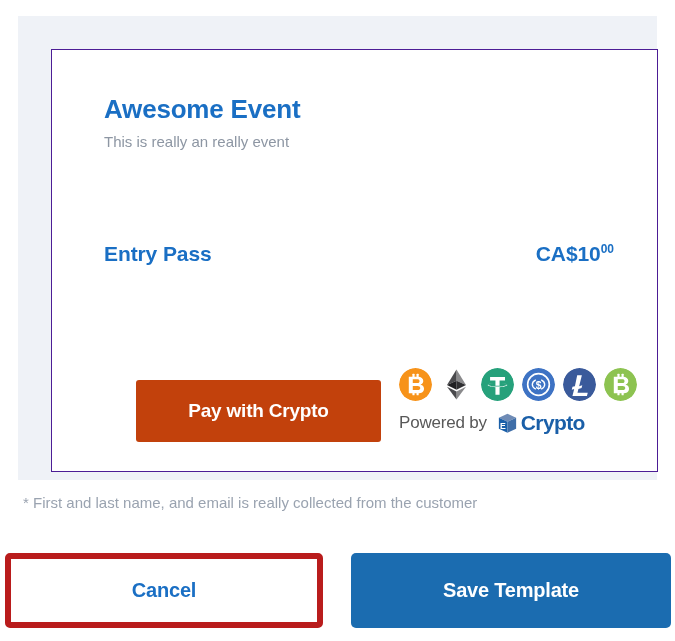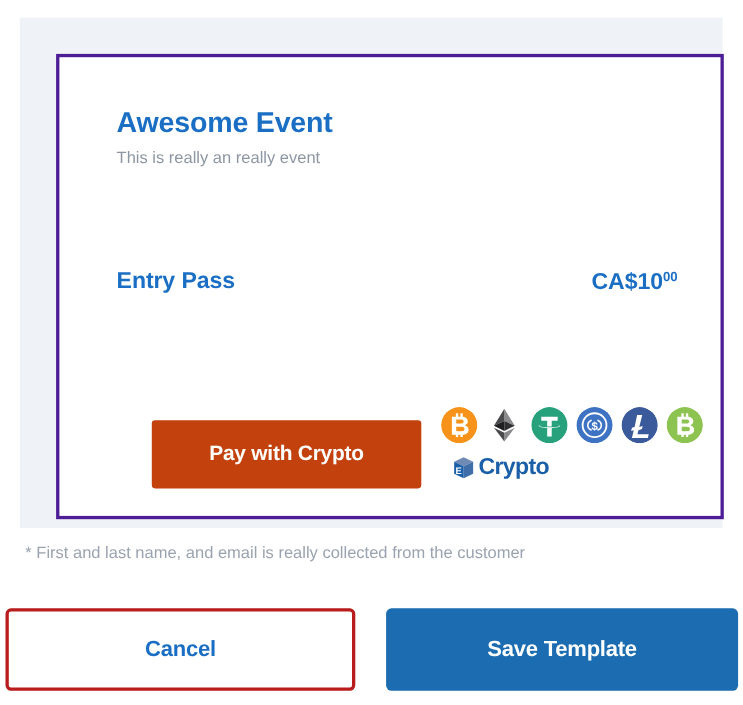--- a/index.html
+++ b/index.html
@@ -33,21 +33,21 @@
   }
 
   
   .preview-card {
     position: absolute;
     left: 33px;
     top: 33px;
     width: 607px;
     height: 423px;
     background: #ffffff;
-    border: 3px solid #4c1d95;
+    border: 1px solid #4c1d95;
     box-sizing: border-box;
   }
 
   .card-inner {
     position: absolute;
     left: 52px;
     top: 45px;
     right: 18px;
     bottom: 0;
   }
@@ -191,21 +191,21 @@
   }
 
   
   .cancel-button {
     position: absolute;
     left: 5px;
     top: 553px;
     width: 318px;
     height: 75px;
     background: #ffffff;
-    border: 3px solid #b91c1c;
+    border: 6px solid #b91c1c;
     border-radius: 5px;
     color: #1a6fc4;
     font-family: "Liberation Sans", sans-serif;
     font-size: 20px;
     font-weight: bold;
     letter-spacing: -0.2px;
     cursor: pointer;
     padding: 0;
   }
 
@@ -300,20 +300,21 @@
                 <rect x="34" y="11" width="4.2" height="10" rx="1"></rect>
                 <rect x="26" y="43" width="4.2" height="10" rx="1"></rect>
                 <rect x="34" y="43" width="4.2" height="10" rx="1"></rect>
                 <path d="M19 17h17.5c6.6 0 10.6 3.2 10.6 8.3 0 3.6-2.1 6-5 6.8v.3c3.8.7 6.4 3.4 6.4 7.6 0 5.8-4.5 9-11.9 9H19V17zm16.2 12.2c2.9 0 4.6-1.4 4.6-3.7s-1.6-3.6-4.5-3.6h-8.6v7.3h8.5zm.9 13.6c3.3 0 5.1-1.5 5.1-4.1s-1.8-4-5.2-4h-9.3v8.1h9.4z"></path>
               </g>
             </svg>
 
           </div>
 
           <div class="powered-row">
+            <span class="powered-text">Powered by</span>
 
             <svg class="euka-logo-icon" width="23" height="23" viewBox="0 0 40 40">
               <polygon points="20,3 35,10 20,17 5,10" fill="#6f8bb5"></polygon>
               <polygon points="5,10 20,17 20,36 5,29" fill="#1a5fa8"></polygon>
               <polygon points="35,10 35,29 20,36 20,17" fill="#3f6ea8"></polygon>
               <text x="12" y="30" font-family="Liberation Sans, sans-serif" font-size="15" font-weight="bold" fill="#ffffff" text-anchor="middle">E</text>
             </svg>
 
             <span class="euka-name">Crypto</span>
           </div>

